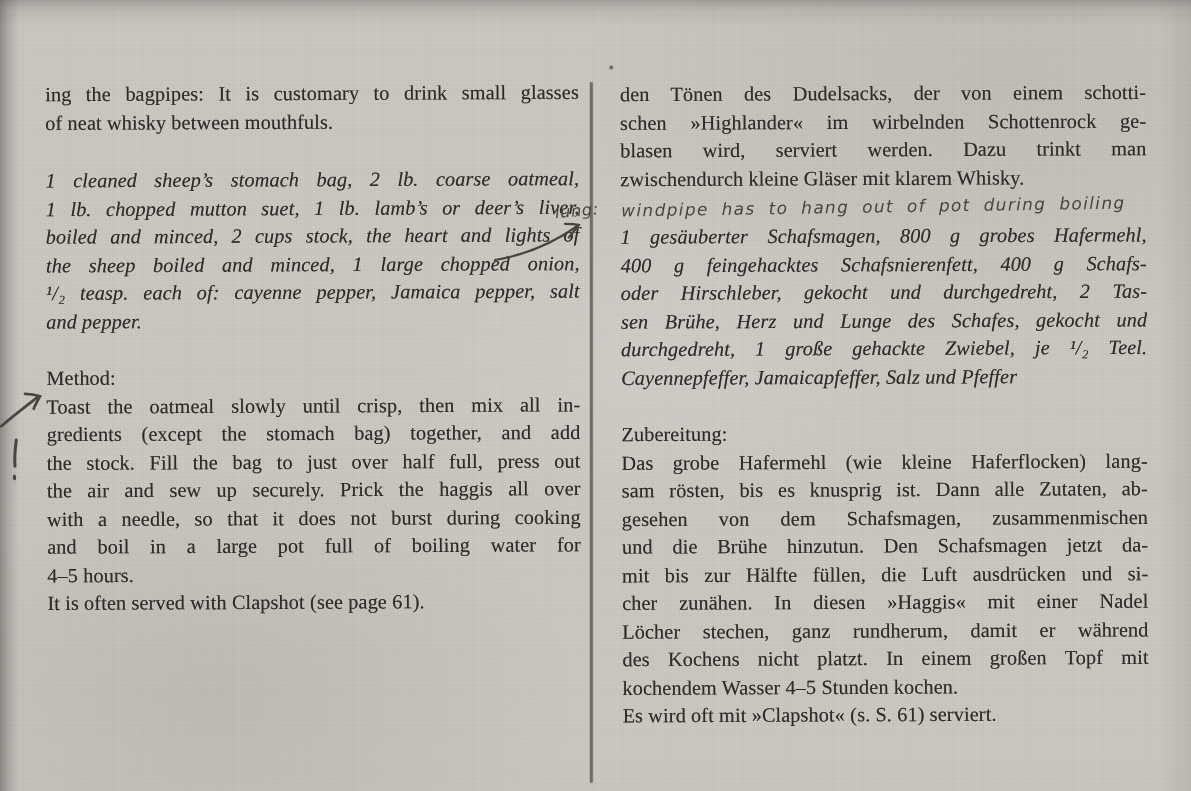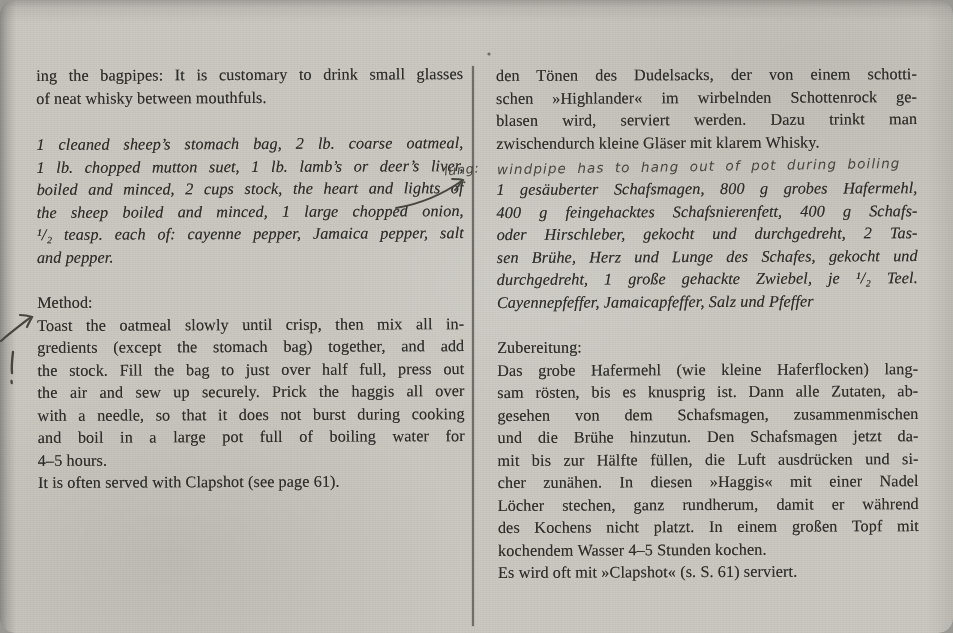--- a/index.html
+++ b/index.html
@@ -12,21 +12,20 @@
       linear-gradient(90deg, rgba(45,44,41,0.38) 0px, rgba(45,44,41,0.16) 7px, rgba(45,44,41,0.0) 16px),
       linear-gradient(270deg, rgba(60,58,54,0.10) 0px, rgba(60,58,54,0.0) 26px),
       radial-gradient(ellipse 420px 260px at 18% 88%, rgba(80,78,72,0.10), rgba(80,78,72,0) 70%),
       radial-gradient(ellipse 500px 300px at 85% 10%, rgba(80,78,72,0.08), rgba(80,78,72,0) 70%),
       radial-gradient(ellipse 300px 200px at 55% 45%, rgba(255,255,252,0.10), rgba(255,255,252,0) 70%),
       repeating-linear-gradient(0deg, rgba(0,0,0,0.016) 0 1px, rgba(255,255,255,0.016) 1px 2px),
       repeating-linear-gradient(90deg, rgba(0,0,0,0.012) 0 1px, rgba(255,255,255,0.012) 1px 3px),
       #c9c6c0;
     font-family:"Liberation Serif", serif;
     color:#2e2c28;
-    border-radius:15px;
   }
   .col{position:absolute;top:64px;transform:rotate(-0.25deg);}
   .col-left{left:37px;width:427px;}
   .col-right{left:497px;width:421px;}
   .para{font-size:16.2px;line-height:22.5px;letter-spacing:0.1px;
         text-shadow:0 0 0.5px rgba(46,44,40,0.55);}
   .para.italic{font-style:italic;}
   .mt24{margin-top:24px;}
   .mt23{margin-top:23px;}
   .line{text-align:justify;text-align-last:justify;}

